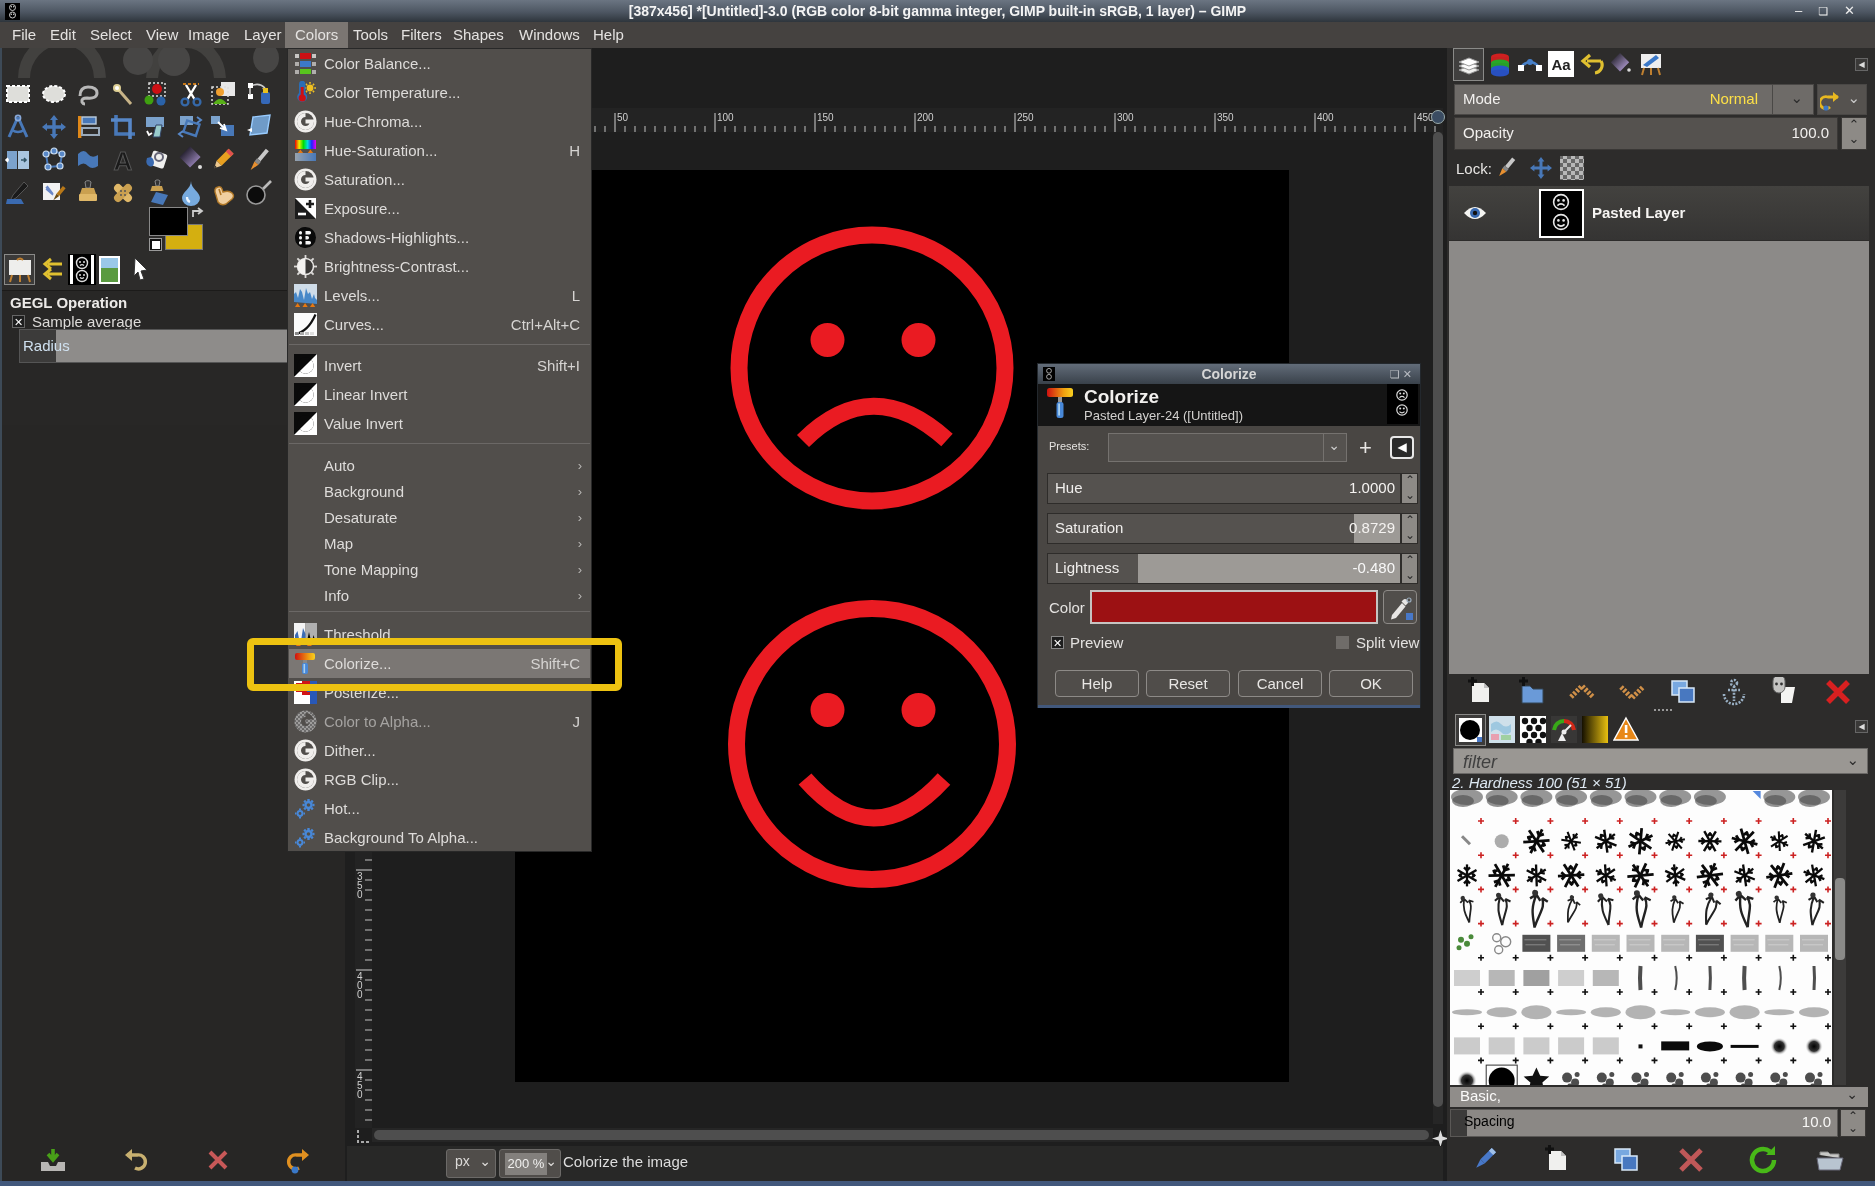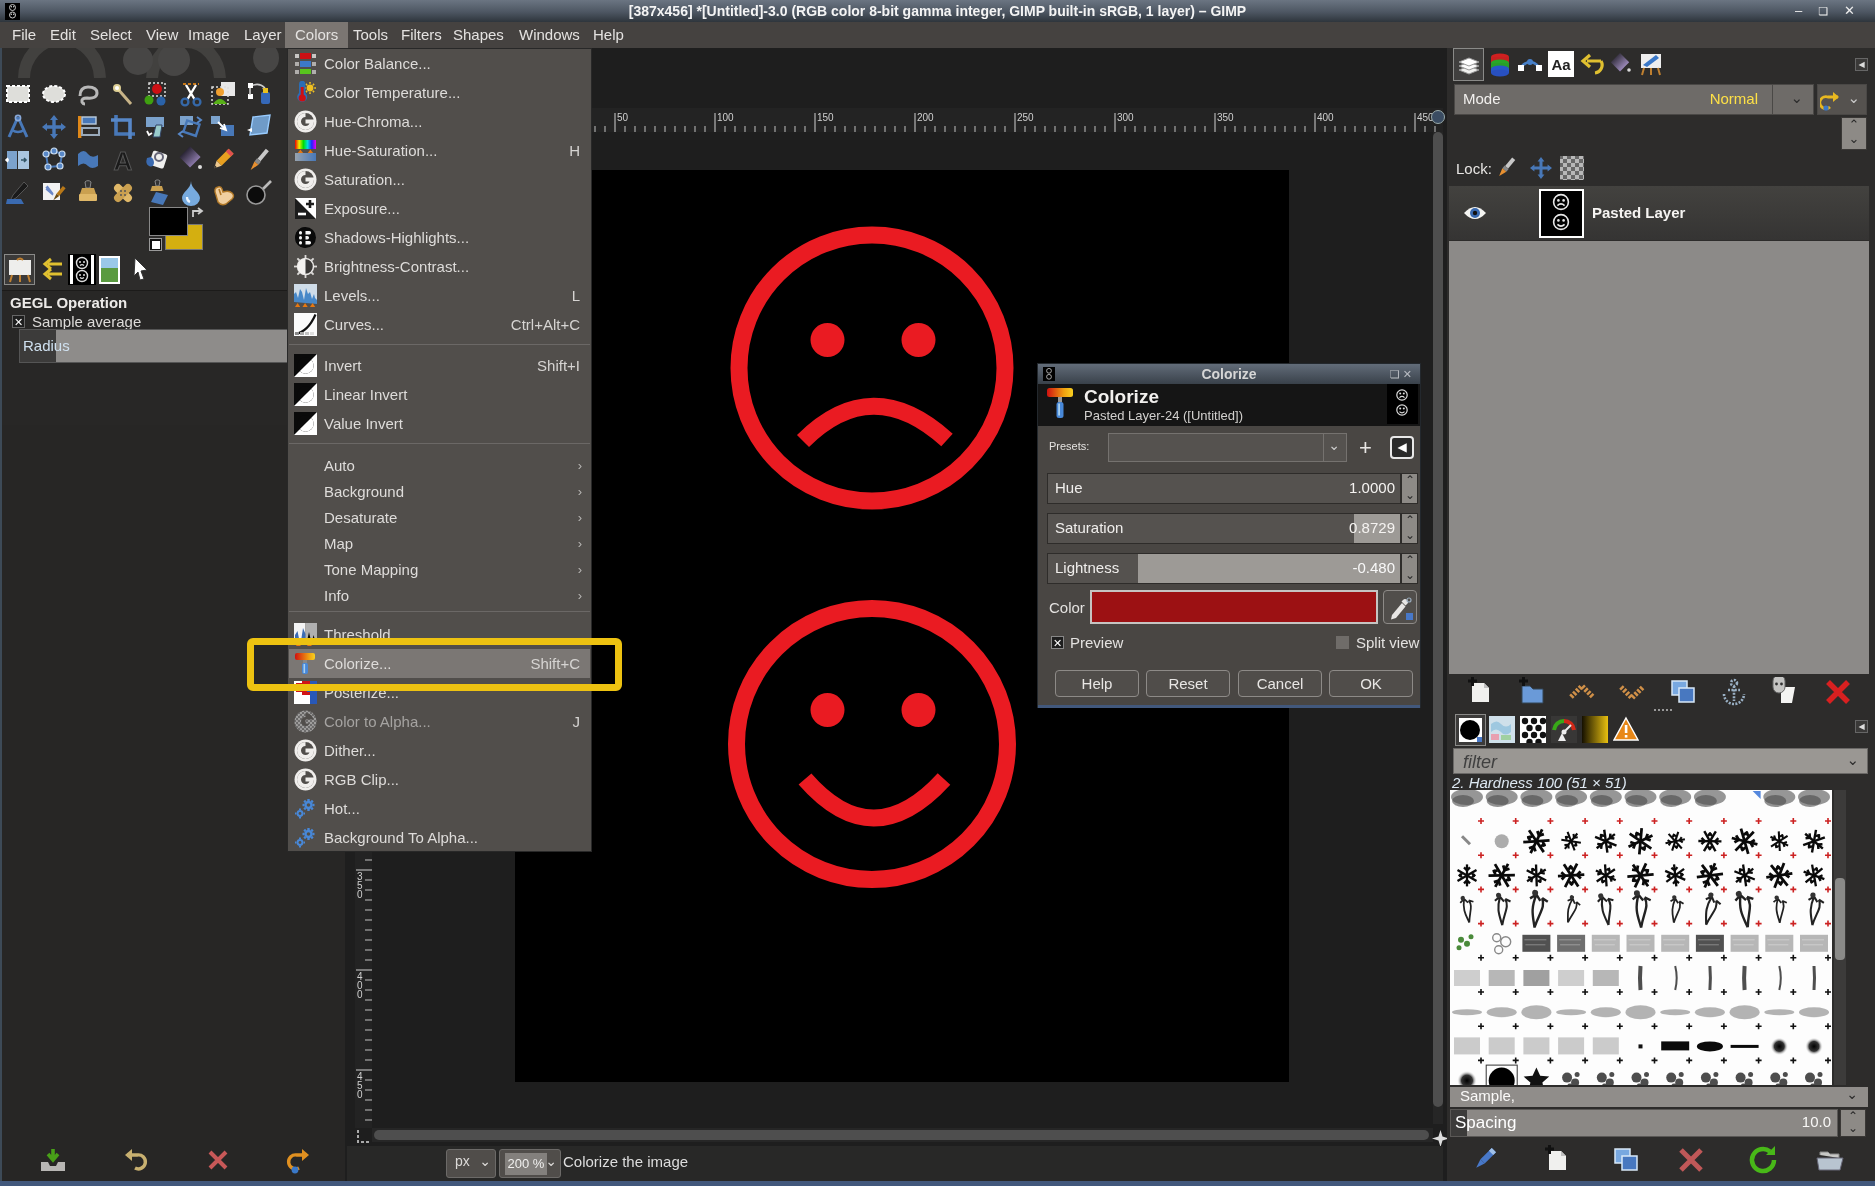--- a/index.html
+++ b/index.html
@@ -726,20 +726,24 @@
         <span style="position:absolute;right:40px;top:0px;width:1px;height:29px;background:#4a4846"></span>
         <span style="position:absolute;right:10px;top:4px;color:#2a2a2a;font-size:15px">⌄</span>
       </div>
       <div style="position:absolute;left:370px;top:36px;width:50px;height:31px;background:#55524f;border:1px solid #4a4846">
         <svg width="22" height="22" style="position:absolute;left:2px;top:4px">
           <path d="M18 8 H8 a6 6 0 1 0 2 10" fill="none" stroke="#e8b820" stroke-width="2.8"></path>
           <path d="M13 3 l6 5 -6 5z" fill="#e8b820"></path>
           <circle cx="6" cy="19" r="2.6" fill="#3a78c8"></circle>
         </svg>
         <span style="position:absolute;right:6px;top:4px;color:#ccc;font-size:15px">⌄</span>
+      </div>
+      <div style="position:absolute;left:7px;top:69px;width:384px;height:33px;background:#55524f;border:1px solid #3a3836">
+        <span style="position:absolute;left:8px;top:6px;color:#f2f0ee;font-size:15px">Opacity</span>
+        <span style="position:absolute;right:8px;top:6px;color:#f2f0ee;font-size:15px">100.0</span>
       </div>
       <div style="position:absolute;left:394px;top:69px;width:26px;height:33px;background:#8d8a86;border:1px solid #3a3836;color:#2a2a2a;font-size:13px;text-align:center;line-height:14px">⌃<br>⌄</div>
       <span style="position:absolute;left:9px;top:112px;color:#e8e6e4;font-size:15px">Lock:</span>
       <svg width="24" height="24" style="position:absolute;left:47px;top:108px">
         <g transform="rotate(40 12 12)">
           <rect x="10" y="0" width="4" height="11" fill="#c8c8c8"></rect>
           <rect x="9.4" y="11" width="5.2" height="3.6" fill="#888"></rect>
           <path d="M9.4 14.6 h5.2 l-2.6 8z" fill="#e89030"></path>
         </g>
       </svg>
@@ -1160,26 +1164,26 @@
           <path d="M236.20000000000002 304.6 h6 M239.20000000000002 301.6 v6" stroke="#111" stroke-width="1.6"></path>
           <path d="M270.90000000000003 304.6 h6 M273.90000000000003 301.6 v6" stroke="#111" stroke-width="1.6"></path>
           <path d="M305.6 304.6 h6 M308.6 301.6 v6" stroke="#111" stroke-width="1.6"></path>
           <path d="M340.3 304.6 h6 M343.3 301.6 v6" stroke="#111" stroke-width="1.6"></path>
           <path d="M375 304.6 h6 M378 301.6 v6" stroke="#111" stroke-width="1.6"></path>
         </svg></div>
       <div style="position:absolute;left:387px;top:742px;width:12px;height:295px;background:#3c3b3a">
         <div style="position:absolute;left:1px;top:88px;width:10px;height:82px;background:#8a8a88;border-radius:4px"></div>
       </div>
       <div style="position:absolute;left:3px;top:1039px;width:418px;height:20px;background:#908d8a">
-        <span style="position:absolute;left:10px;top:0px;color:#fbfaf9;font-size:15px">Sample,</span>
+        <span style="position:absolute;left:10px;top:0px;color:#fbfaf9;font-size:15px">Basic,</span>
         <span style="position:absolute;right:10px;top:-1px;color:#2a2a2a;font-size:14px">⌄</span>
       </div>
       <div style="position:absolute;left:3px;top:1061px;width:388px;height:28px;background:#8b8885;border:1px solid #5a5856">
         <div style="position:absolute;left:0;top:0;width:16px;height:26px;background:#3c3b3a"></div>
-        <span style="position:absolute;left:4px;top:3px;color:#ffffff;font-size:17px">Spacing</span>
+        <span style="position:absolute;left:13px;top:3px;color:#000000;font-size:14px">Spacing</span>
         <span style="position:absolute;right:6px;top:3px;color:#f8f7f6;font-size:15px">10.0</span>
       </div>
       <div style="position:absolute;left:393px;top:1061px;width:26px;height:28px;background:#8d8a86;border:1px solid #3a3836;color:#2a2a2a;font-size:12px;text-align:center;line-height:12px">⌃<br>⌄</div>
       <svg width="30" height="30" style="position:absolute;left:22px;top:1097px">
         <g transform="rotate(45 15 15)">
           <rect x="12" y="1" width="6" height="16" fill="#4878c8"></rect>
           <path d="M12 17 h6 l-3 9z" fill="#4878c8"></path>
           <rect x="12" y="1" width="6" height="4" fill="#a0c0e8"></rect>
         </g>
       </svg>

